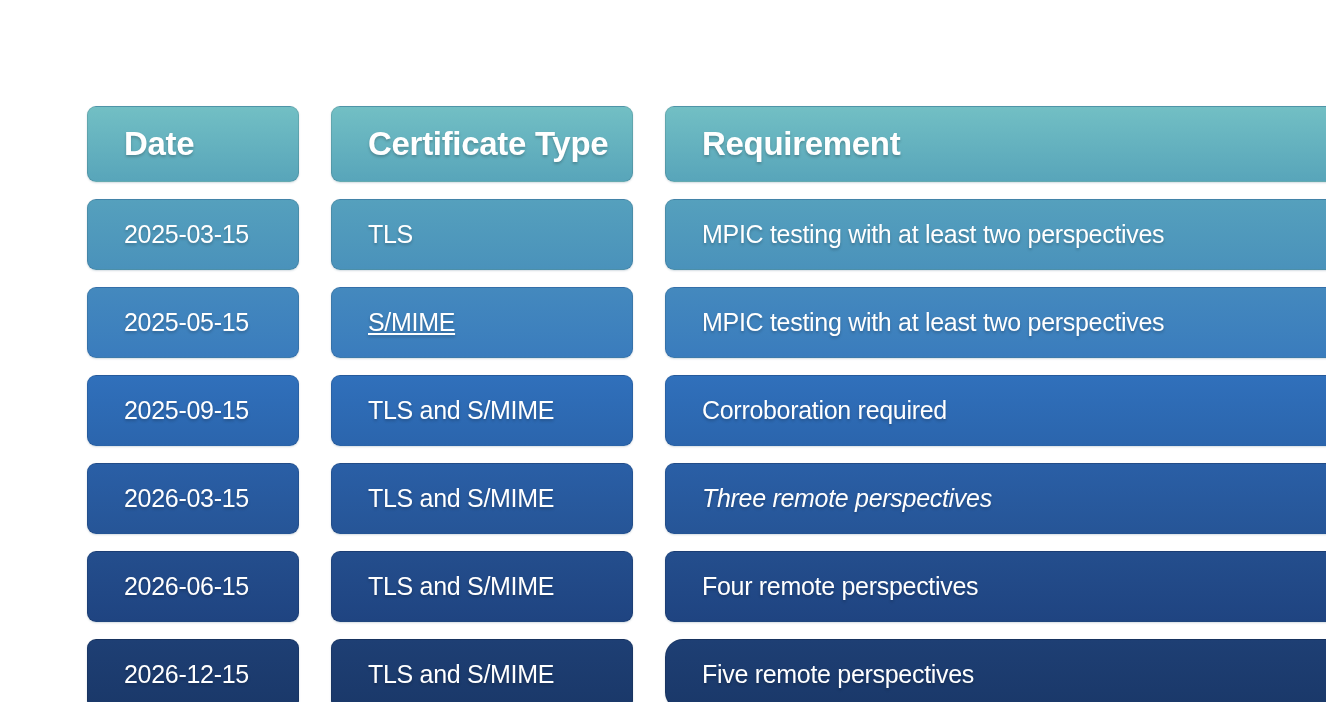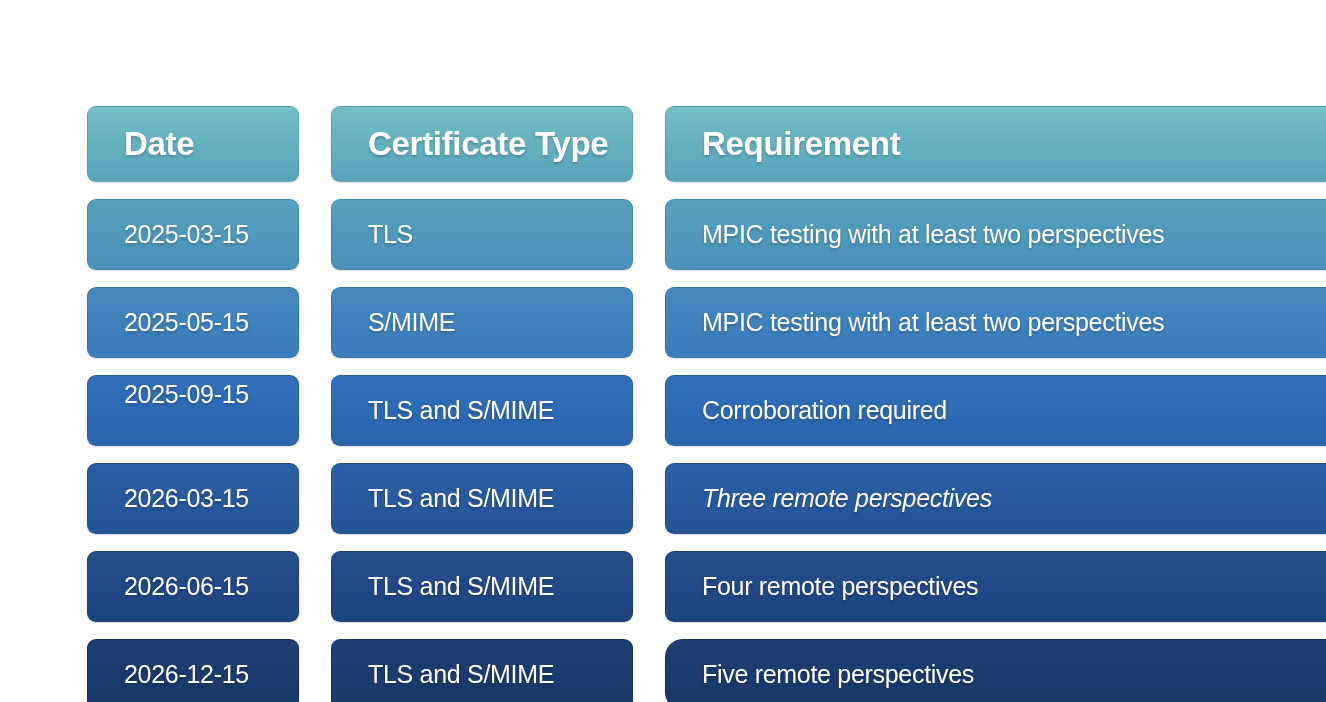--- a/index.html
+++ b/index.html
@@ -71,28 +71,28 @@
     <div class="cell data" style="background: linear-gradient(rgb(85, 160, 189) 0%, rgb(74, 146, 187) 100%);">
       <span class="txt">TLS</span>
     </div>
     <div class="cell data" style="background: linear-gradient(rgb(85, 160, 189) 0%, rgb(74, 146, 187) 100%);">
       <span class="txt">MPIC testing with at least two perspectives</span>
     </div>
 
     <div class="cell data" style="background: linear-gradient(rgb(68, 137, 190) 0%, rgb(58, 124, 189) 100%); text-align: right;">
       <span class="txt">2025-05-15</span>
     </div>
-    <div class="cell data" style="background: linear-gradient(rgb(68, 137, 190) 0%, rgb(58, 124, 189) 100%);">
+    <div class="cell data" style="background: linear-gradient(rgb(68, 137, 190) 0%, rgb(58, 124, 189) 100%); text-decoration: underline;">
       <span class="txt">S/MIME</span>
     </div>
     <div class="cell data" style="background: linear-gradient(rgb(68, 137, 190) 0%, rgb(58, 124, 189) 100%);">
       <span class="txt">MPIC testing with at least two perspectives</span>
     </div>
 
-    <div class="cell data" style="background: linear-gradient(rgb(48, 112, 187) 0%, rgb(43, 101, 173) 100%); align-items: flex-end;">
+    <div class="cell data" style="background: linear-gradient(rgb(48, 112, 187) 0%, rgb(43, 101, 173) 100%);">
       <span class="txt">2025-09-15</span>
     </div>
     <div class="cell data" style="background: linear-gradient(rgb(48, 112, 187) 0%, rgb(43, 101, 173) 100%);">
       <span class="txt">TLS and S/MIME</span>
     </div>
     <div class="cell data" style="background: linear-gradient(rgb(48, 112, 187) 0%, rgb(43, 101, 173) 100%);">
       <span class="txt">Corroboration required</span>
     </div>
 
     <div class="cell data" style="background: linear-gradient(rgb(42, 95, 166) 0%, rgb(38, 85, 151) 100%);">

